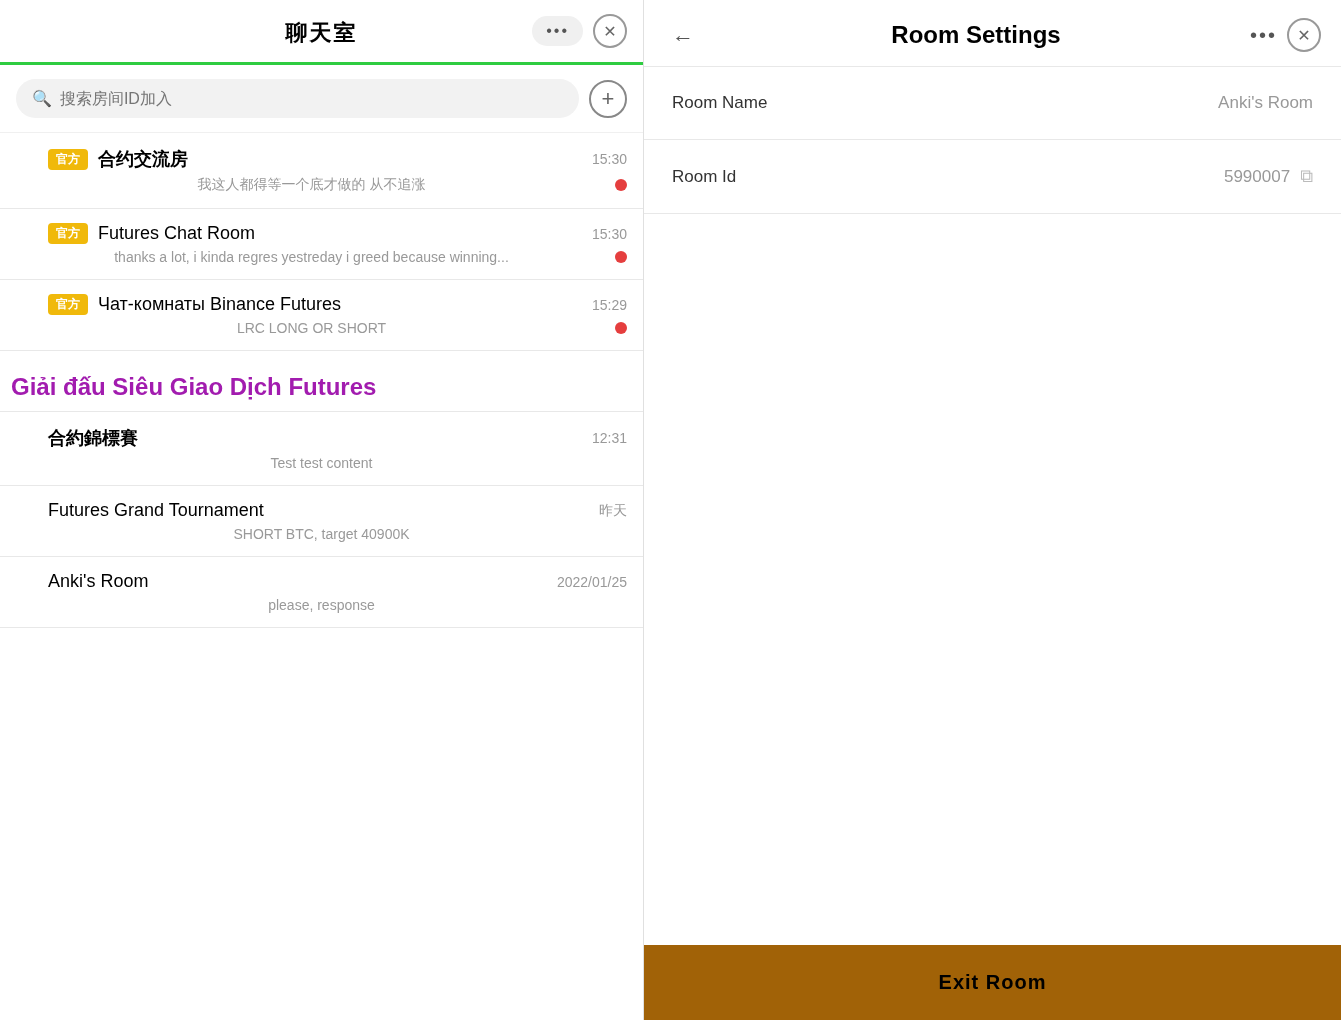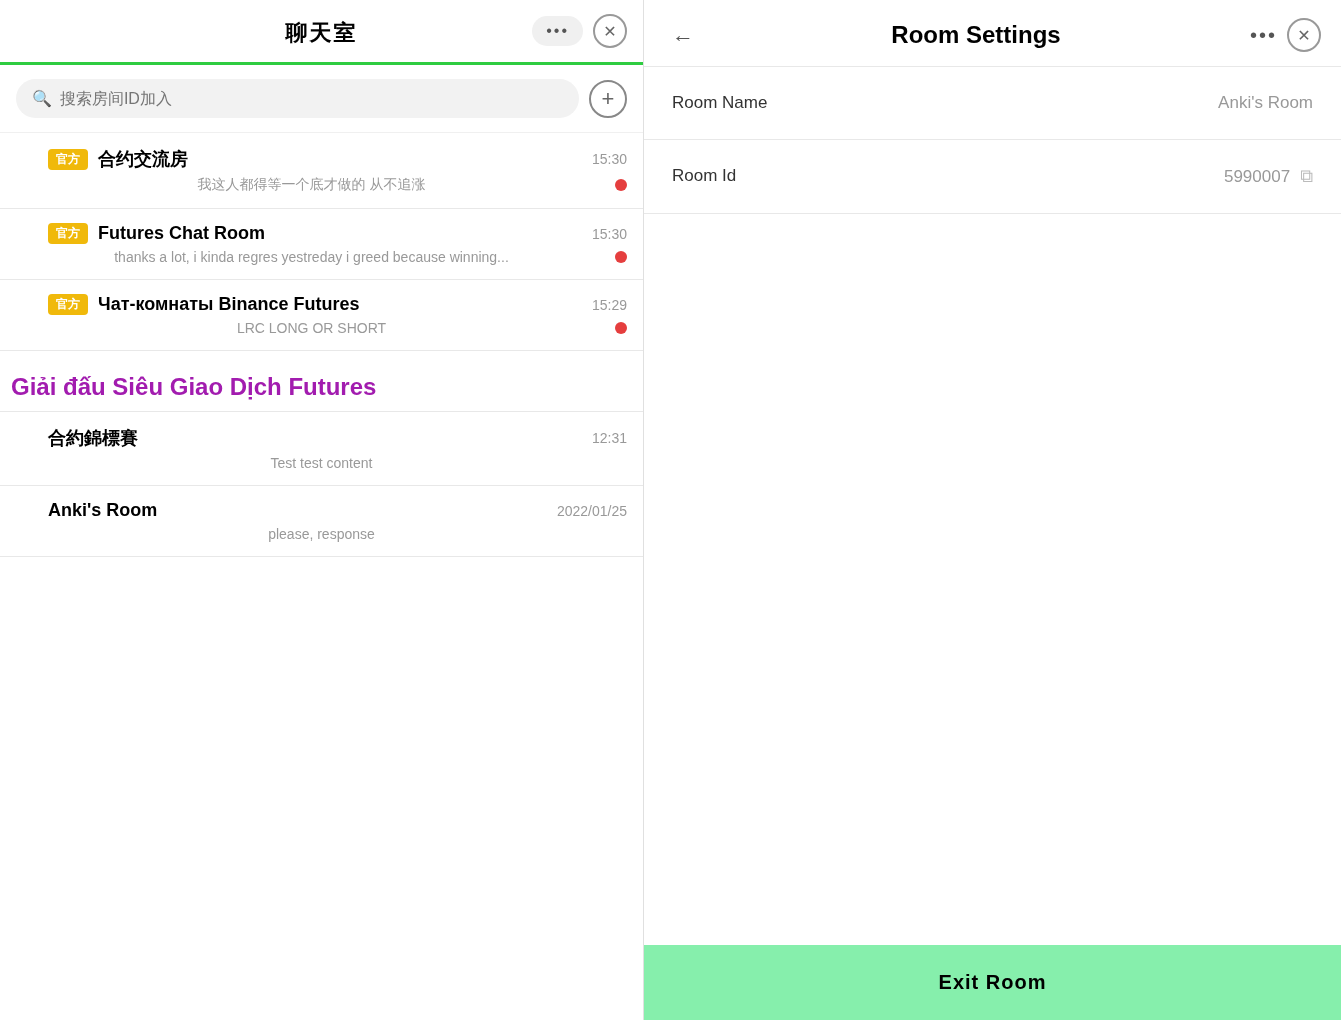--- a/index.html
+++ b/index.html
@@ -163,21 +163,21 @@
     }
 
     .room-item-name {
       font-size: 18px;
       font-weight: 600;
       color: #000;
     }
 
     .room-item-name-bold {
       font-size: 18px;
-      font-weight: 700;
+      font-weight: 400;
       color: #000;
     }
 
     .room-item-time {
       font-size: 14px;
       color: #999;
     }
 
     .room-item-bottom {
       display: flex;
@@ -266,21 +266,21 @@
       color: #666;
     }
 
     .right-content {
       flex: 1;
       padding: 0;
     }
 
     .settings-row {
       display: flex;
-      align-items: flex-start;
+      align-items: flex-end;
       justify-content: space-between;
       padding: 26px 28px;
       border-bottom: 1px solid #e8e8e8;
     }
 
     .settings-label {
       font-size: 17px;
       color: #333;
       font-weight: 400;
     }
@@ -303,21 +303,21 @@
       color: #bbb;
       font-size: 18px;
     }
 
     .exit-room-btn {
       position: absolute;
       bottom: 0;
       left: 641px;
       width: 700px;
       padding: 26px;
-      background: #86efac;
+      background: #a16207;
       border: none;
       cursor: pointer;
       font-size: 20px;
       font-weight: 700;
       color: #000;
       text-align: center;
       letter-spacing: 1px;
     }
 
     .right-wrapper {
@@ -399,20 +399,29 @@
     <div class="room-item">
       <div class="room-item-top">
         <span class="room-item-name">合約錦標賽</span>
         <span class="room-item-time">12:31</span>
       </div>
       <div class="room-item-bottom">
         <span class="room-item-preview">Test test content</span>
       </div>
     </div>
 
+    <div class="room-item">
+      <div class="room-item-top">
+        <span class="room-item-name-bold">Futures Grand Tournament</span>
+        <span class="room-item-time">昨天</span>
+      </div>
+      <div class="room-item-bottom">
+        <span class="room-item-preview">SHORT BTC, target 40900K</span>
+      </div>
+    </div>
 
     <div class="room-item">
       <div class="room-item-top">
         <span class="room-item-name-bold">Anki's Room</span>
         <span class="room-item-time">2022/01/25</span>
       </div>
       <div class="room-item-bottom">
         <span class="room-item-preview">please, response</span>
       </div>
     </div>

